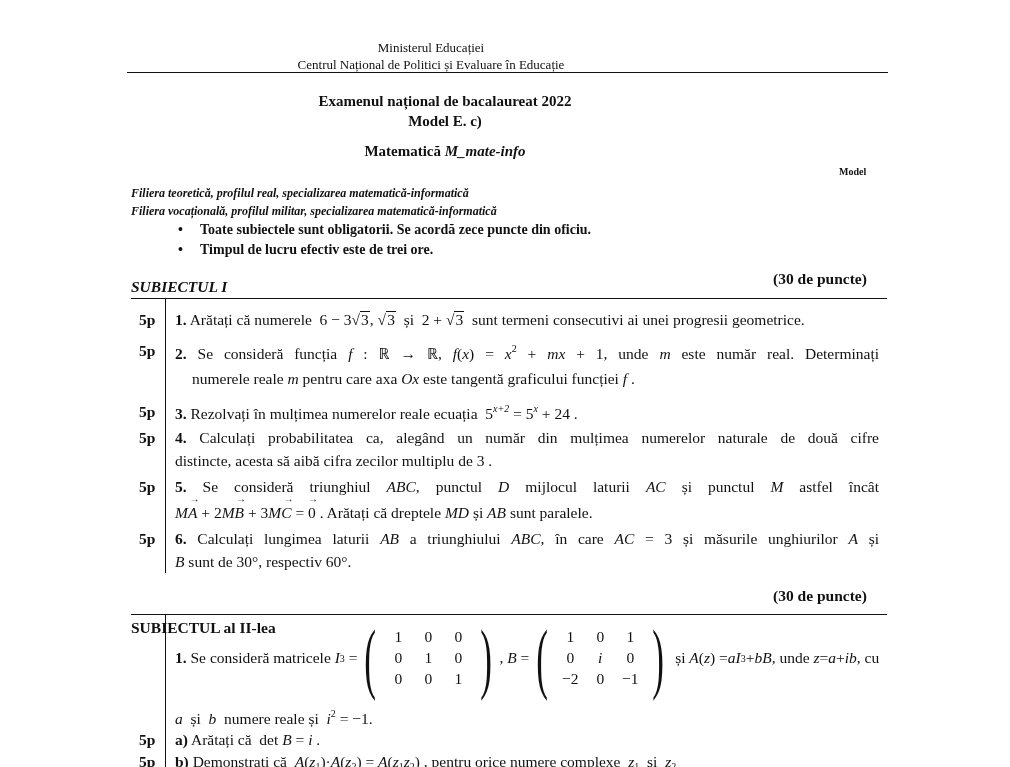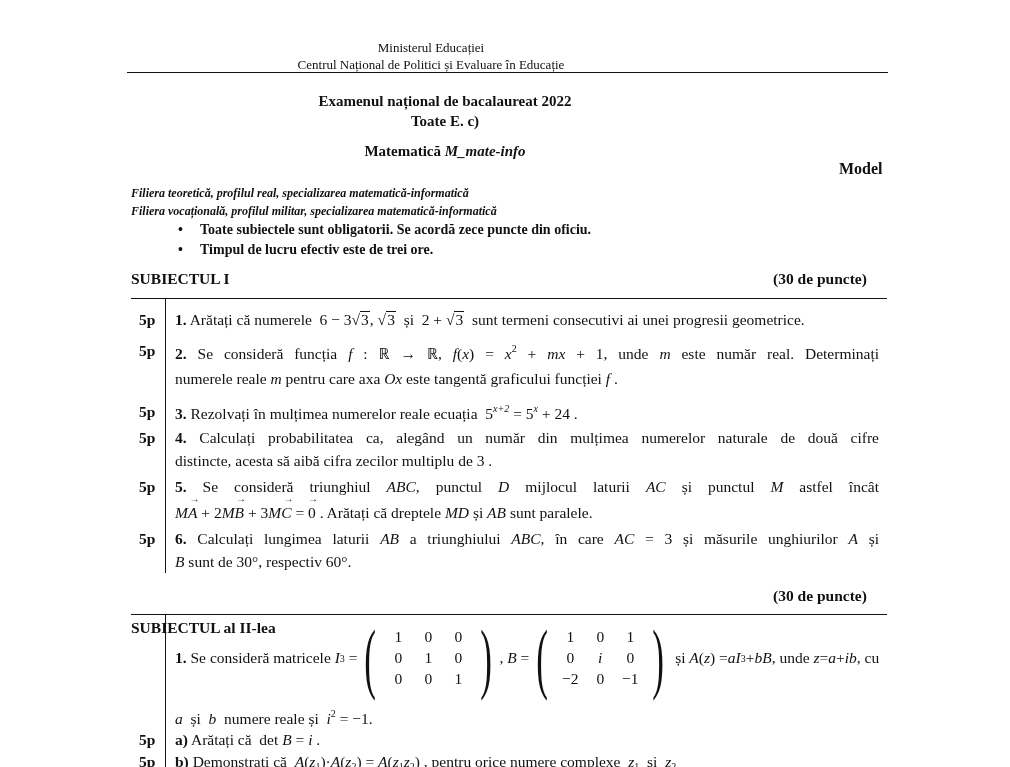--- a/index.html
+++ b/index.html
@@ -31,50 +31,50 @@
   .mgrid { display:grid; grid-template-columns:repeat(3, 30px); text-align:center; row-gap:3px; font-size:15.5px; }
 </style>
 </head>
 <body>
 
 <div class="abs hdr" style="top:40px;">Ministerul Educației</div>
 <div class="abs hdr" style="top:57px;">Centrul Național de Politici și Evaluare în Educație</div>
 <div class="abs rule" style="left:127px; top:72px; width:761px;"></div>
 
 <div class="abs title" style="top:93px;">Examenul național de bacalaureat 2022</div>
-<div class="abs title" style="top:113px;">Toate E. c)</div>
+<div class="abs title" style="top:113px;">Model E. c)</div>
 <div class="abs title" style="top:143px;">
   <span>Matematică </span><span class="it">M_mate-info</span>
 </div>
-<div class="abs bold" style="left:839px; top:160px; font-size:16px;">Model</div>
+<div class="abs bold" style="left:839px; top:166px; font-size:10px;">Model</div>
 
 <div class="abs filiera" style="top:186px;">Filiera teoretică, profilul real, specializarea matematică-informatică</div>
 <div class="abs filiera" style="top:204px;">Filiera vocațională, profilul militar, specializarea matematică-informatică</div>
 <div class="abs bullet" style="top:222px;">
   <span class="dot">•</span><span>Toate subiectele sunt obligatorii. Se acordă zece puncte din oficiu.</span>
 </div>
 <div class="abs bullet" style="top:242px;">
   <span class="dot">•</span><span>Timpul de lucru efectiv este de trei ore.</span>
 </div>
 
-<div class="abs sect" style="left:131px; top:270px;">SUBIECTUL I</div>
+<div class="abs sect" style="left:131px; top:278px;font-style:italic;">SUBIECTUL I</div>
 <div class="abs pts" style="left:773px; top:270px;">(30 de puncte)</div>
 <div class="abs rule" style="left:131px; top:298px; width:756px;"></div>
 <div class="abs vline" style="left:165px; top:298px; height:275px;"></div>
 
 <div class="abs p5" style="top:311px;">5p</div>
 <div class="abs txt" style="top:311px;">
   <b>1.</b> Arătați că numerele&nbsp; 6 − 3<span>√</span><span class="sqrt">3</span>, <span>√</span><span class="sqrt">3</span>&nbsp; și&nbsp; 2 + <span>√</span><span class="sqrt">3</span>&nbsp; sunt termeni consecutivi ai unei progresii geometrice.
 </div>
 
 <div class="abs p5" style="top:342px;">5p</div>
 <div class="abs txt justify" style="top:342px;">
   <b>2.</b> Se consideră funcția <span class="m">f</span> : ℝ → ℝ, <span class="m">f</span>(<span class="m">x</span>) = <span class="m">x</span><sup>2</sup> + <span class="m">mx</span> + 1, unde <span class="m">m</span> este număr real. Determinați
 </div>
-<div class="abs txt" style="top:370px;">
+<div class="abs txt" style="top:370px;margin-left:17px;">
   numerele reale <span class="m">m</span> pentru care axa <span class="m">Ox</span> este tangentă graficului funcției <span class="m">f</span> .
 </div>
 
 <div class="abs p5" style="top:403px;">5p</div>
 <div class="abs txt" style="top:403px;">
   <b>3.</b> Rezolvați în mulțimea numerelor reale ecuația&nbsp; 5<sup class="m">x+2</sup> = 5<sup class="m">x</sup> + 24 .
 </div>
 
 <div class="abs p5" style="top:429px;">5p</div>
 <div class="abs txt justify" style="top:429px;">

